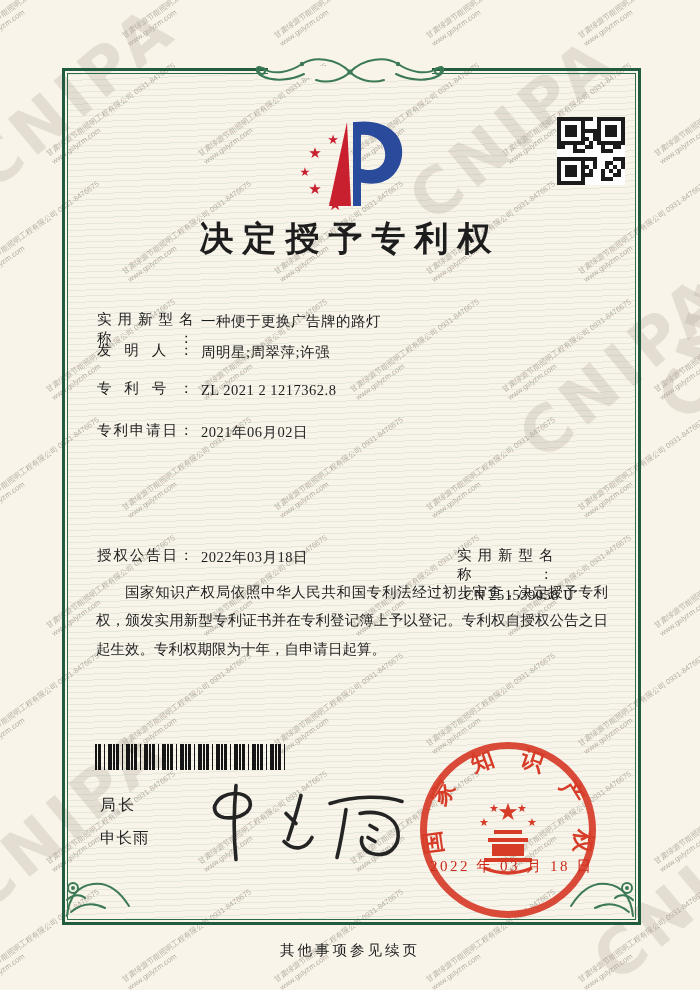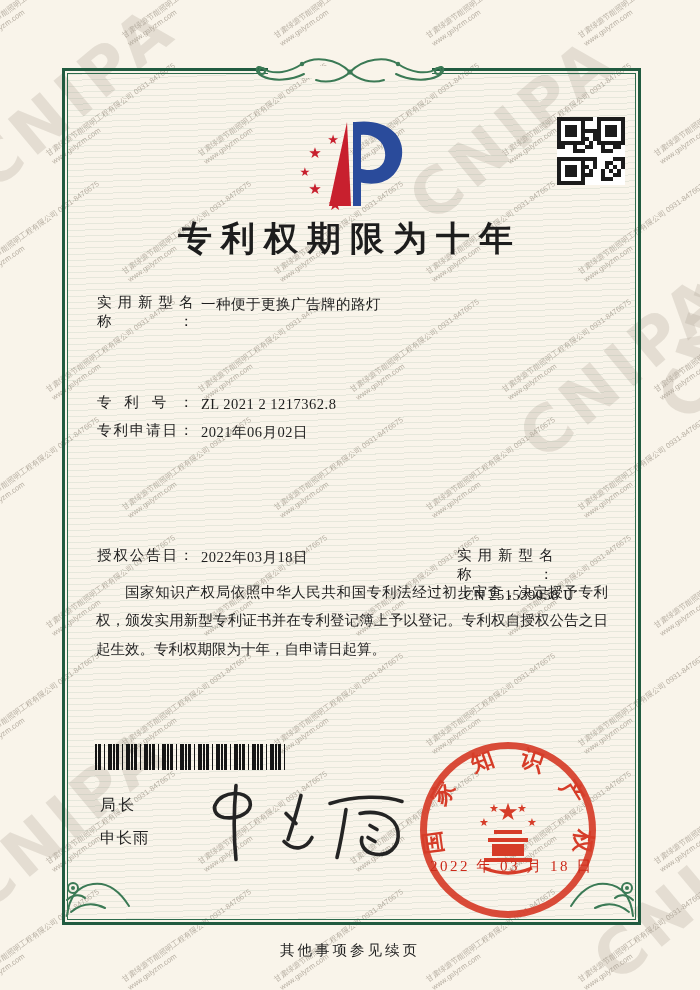--- a/index.html
+++ b/index.html
@@ -454,26 +454,29 @@
       <i style="left: 52px; top: 60px; width: 4px; height: 4px;"></i>
       <i style="left: 0px; top: 64px; width: 4px; height: 4px;"></i>
       <i style="left: 4px; top: 64px; width: 4px; height: 4px;"></i>
       <i style="left: 8px; top: 64px; width: 4px; height: 4px;"></i>
       <i style="left: 12px; top: 64px; width: 4px; height: 4px;"></i>
       <i style="left: 16px; top: 64px; width: 4px; height: 4px;"></i>
       <i style="left: 20px; top: 64px; width: 4px; height: 4px;"></i>
       <i style="left: 24px; top: 64px; width: 4px; height: 4px;"></i>
     </div>
 
-  <div class="title">专利权期限为十年</div>
-
-  <div class="field" style="top:293px">
+  <div class="title">决定授予专利权</div>
+
+  <div class="field" style="top:310px">
     <span class="flabel">实用新型名称：</span><span class="fvalue">一种便于更换广告牌的路灯</span>
   </div>
-  <div class="field" style="top:393px">
+  <div class="field" style="top:341px">
+    <span class="flabel">发明人：</span><span class="fvalue">周明星;周翠萍;许强</span>
+  </div>
+  <div class="field" style="top:379px">
     <span class="flabel">专利号：</span><span class="fvalue">ZL 2021 2 1217362.8</span>
   </div>
   <div class="field" style="top:421px">
     <span class="flabel">专利申请日：</span><span class="fvalue">2021年06月02日</span>
   </div>
   <div class="field" style="top:546px;width:505px">
     <span class="flabel">授权公告日：</span><span class="fvalue">2022年03月18日</span>
     <span class="grant-pair">
       <span class="flabel">实用新型名称：</span><span class="fvalue">CN 251539058 U</span>
     </span>

